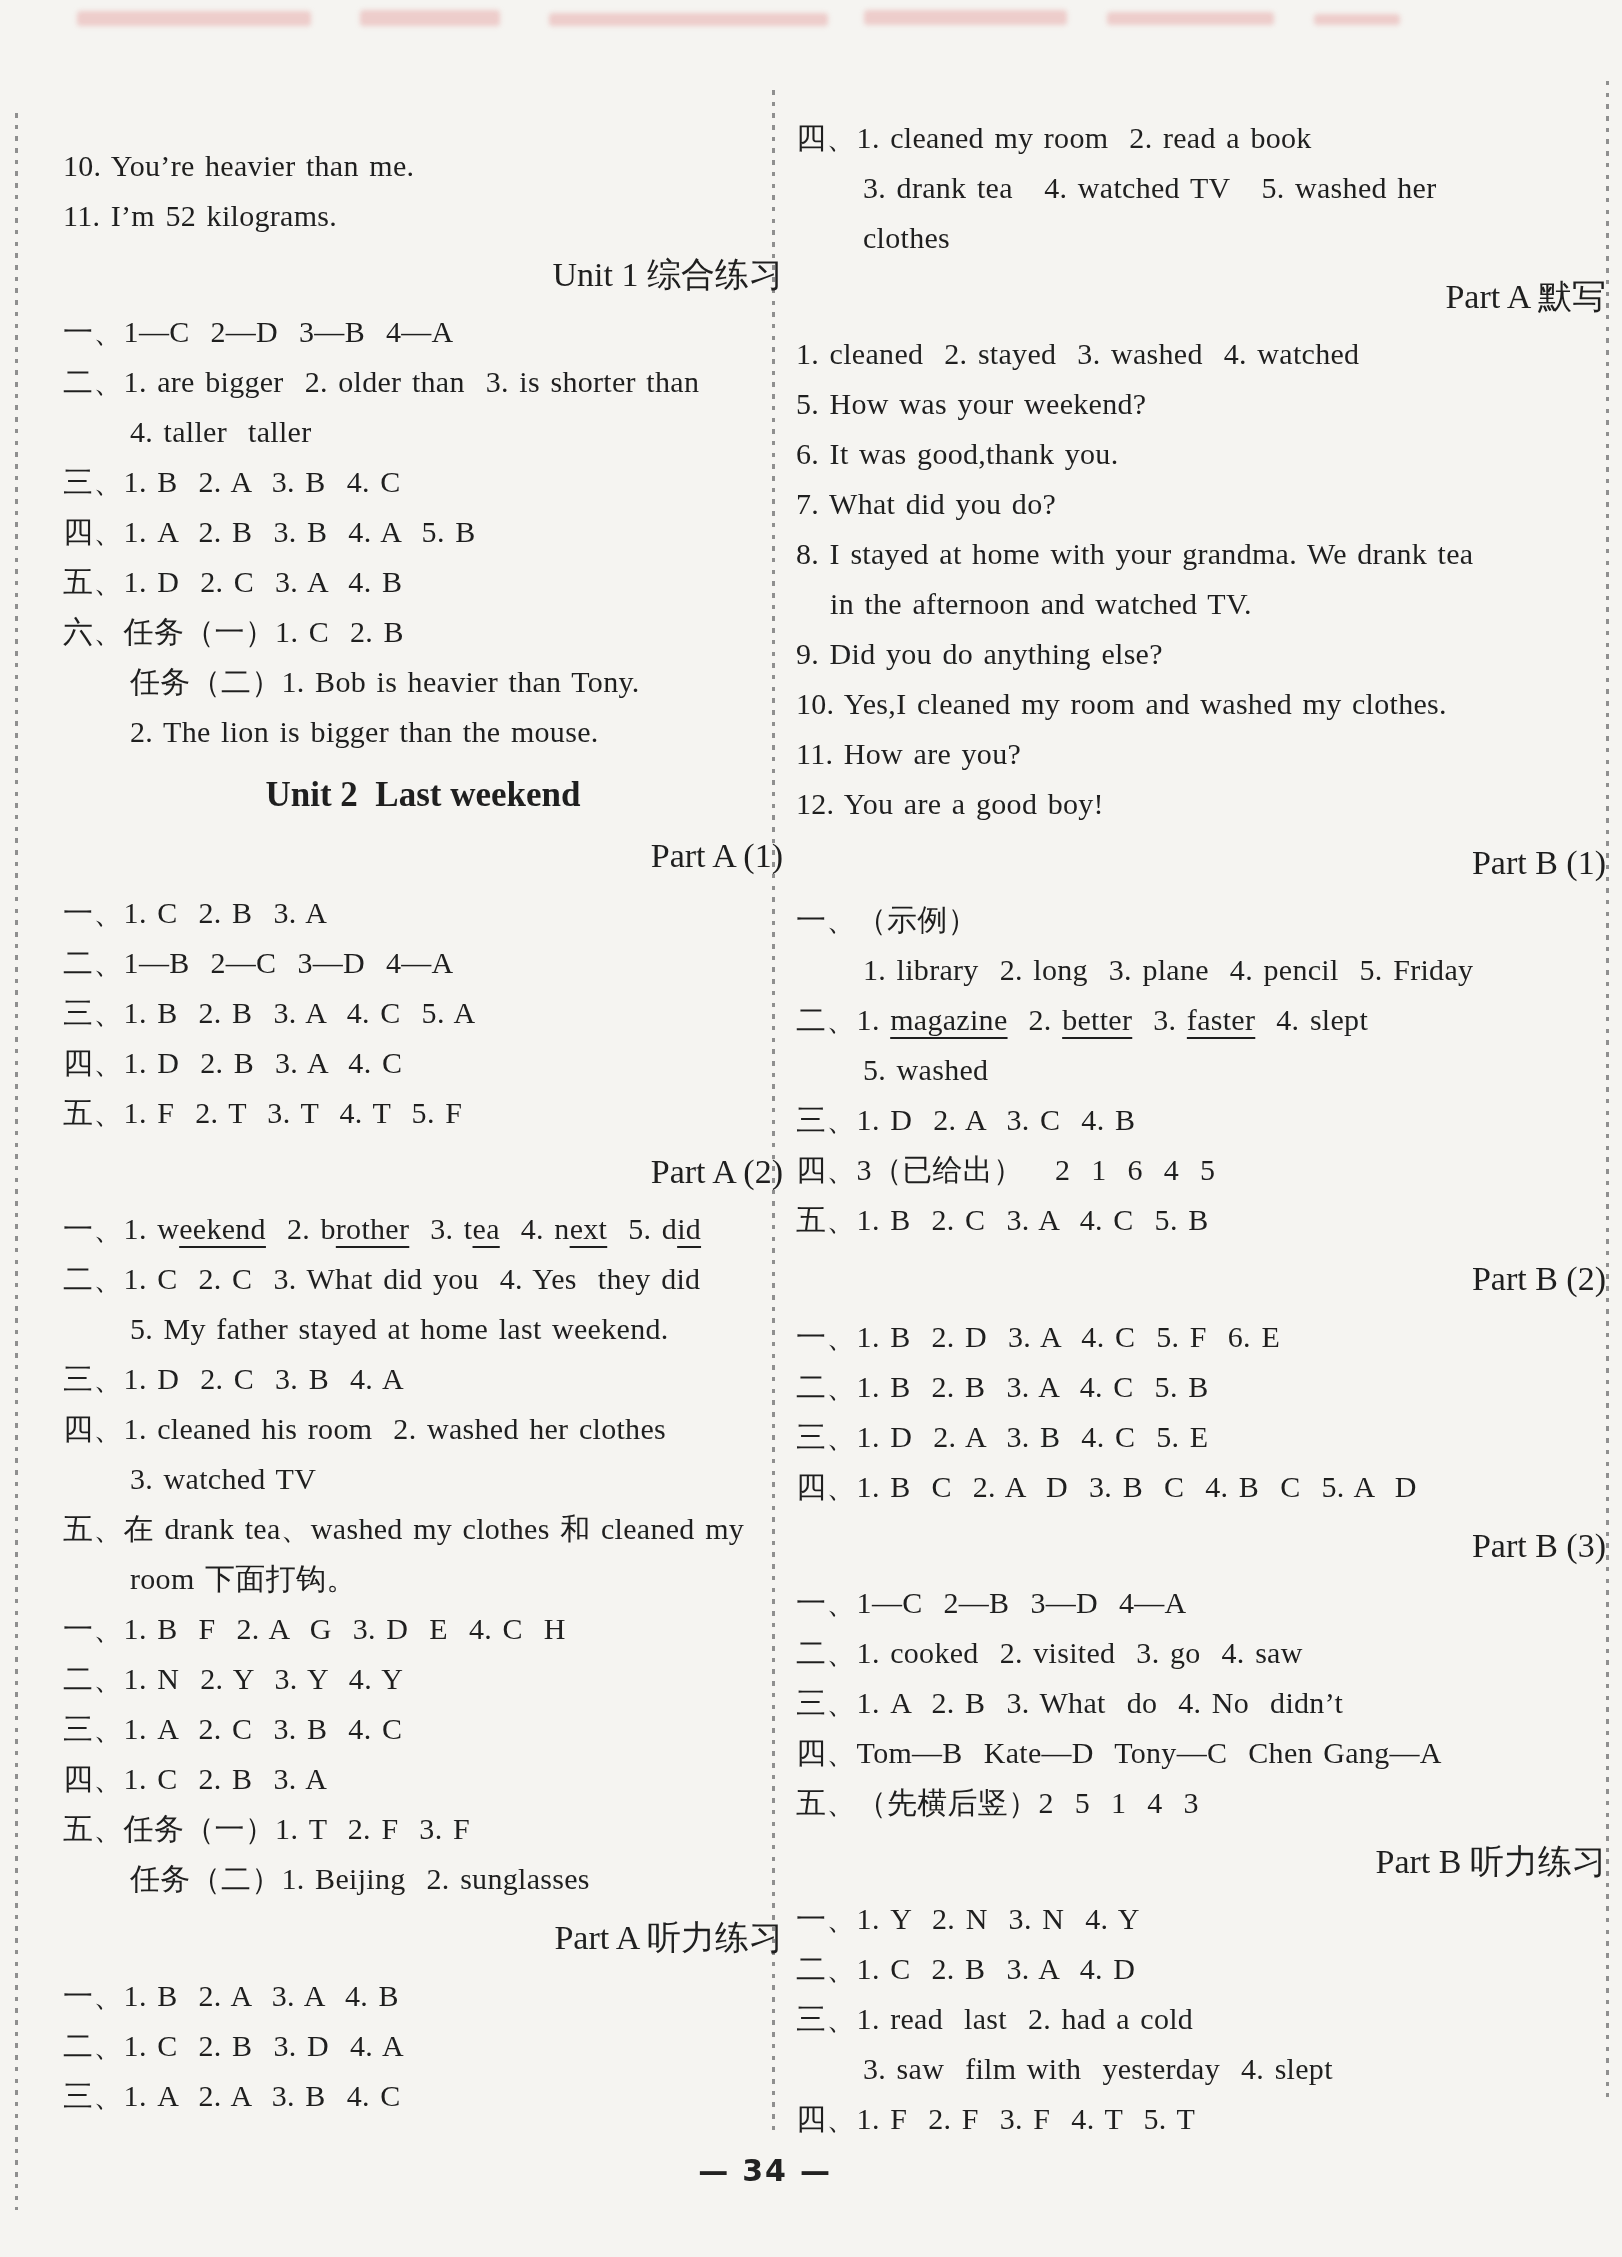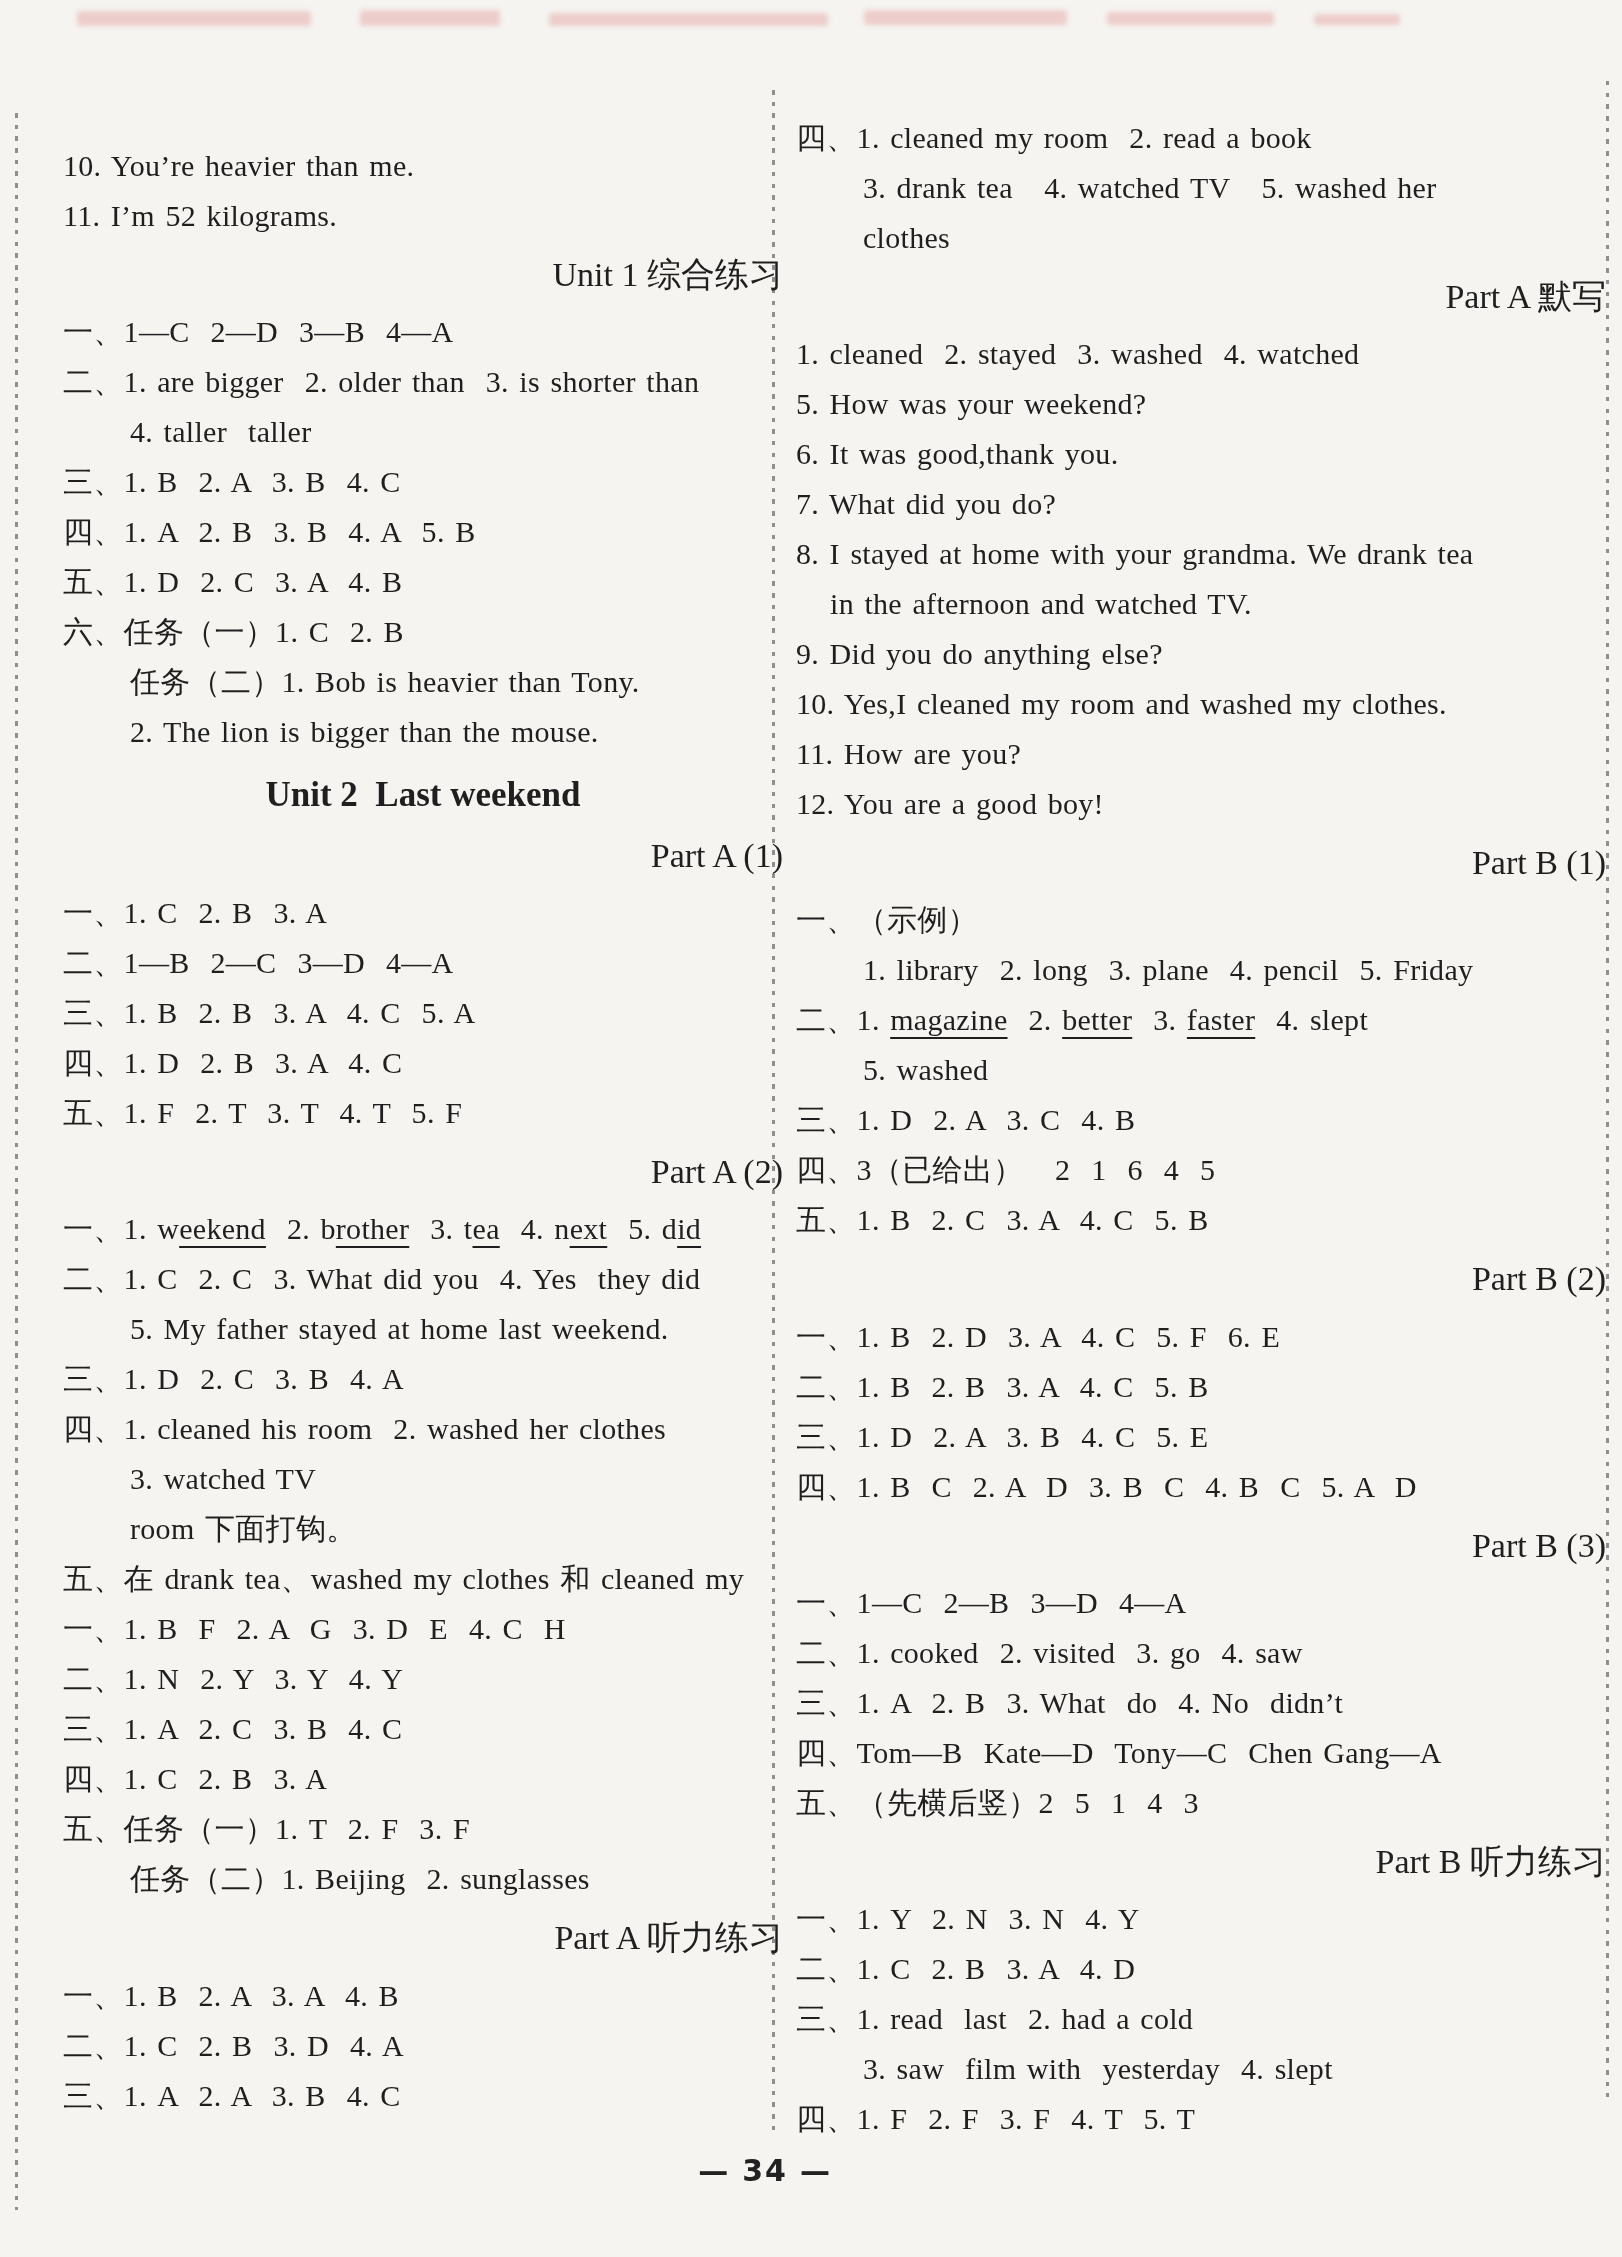--- a/index.html
+++ b/index.html
@@ -61,22 +61,22 @@
     <div class="line">三、1. B  2. B  3. A  4. C  5. A</div>
     <div class="line">四、1. D  2. B  3. A  4. C</div>
     <div class="line">五、1. F  2. T  3. T  4. T  5. F</div>
     <div class="h2">Part A (2)</div>
     <div class="line"><span>一、1. w</span><span class="u">eekend</span><span>  2. b</span><span class="u">rother</span><span>  3. t</span><span class="u">ea</span><span>  4. n</span><span class="u">ext</span><span>  5. d</span><span class="u">id</span></div>
     <div class="line">二、1. C  2. C  3. What did you  4. Yes  they did</div>
     <div class="line ind2">5. My father stayed at home last weekend.</div>
     <div class="line">三、1. D  2. C  3. B  4. A</div>
     <div class="line">四、1. cleaned his room  2. washed her clothes</div>
     <div class="line ind2">3. watched TV</div>
+    <div class="line">五、在 drank tea、washed my clothes 和 cleaned my</div>
     <div class="line ind2">room 下面打钩。</div>
-    <div class="line">五、在 drank tea、washed my clothes 和 cleaned my</div>
     <div class="line">一、1. B  F  2. A  G  3. D  E  4. C  H</div>
     <div class="line">二、1. N  2. Y  3. Y  4. Y</div>
     <div class="line">三、1. A  2. C  3. B  4. C</div>
     <div class="line">四、1. C  2. B  3. A</div>
     <div class="line">五、任务（一）1. T  2. F  3. F</div>
     <div class="line ind2">任务（二）1. Beijing  2. sunglasses</div>
     <div class="h2">Part A 听力练习</div>
     <div class="line">一、1. B  2. A  3. A  4. B</div>
     <div class="line">二、1. C  2. B  3. D  4. A</div>
     <div class="line">三、1. A  2. A  3. B  4. C</div>

